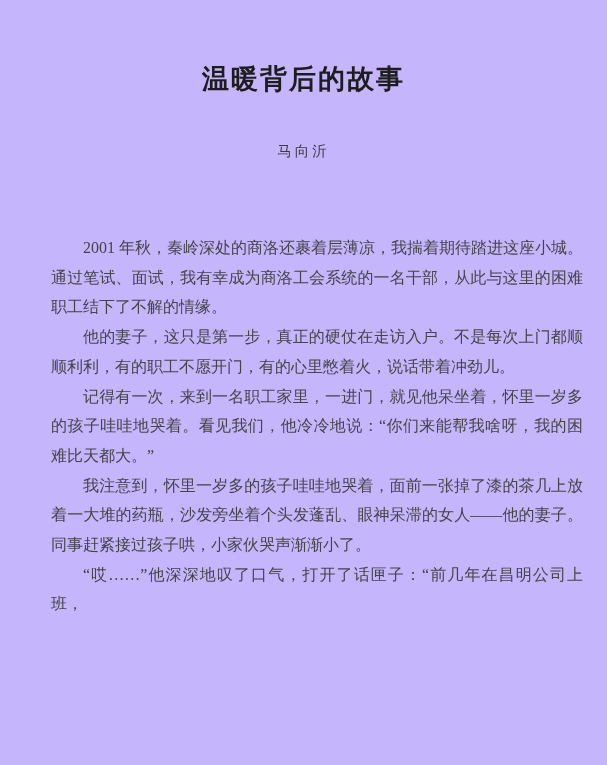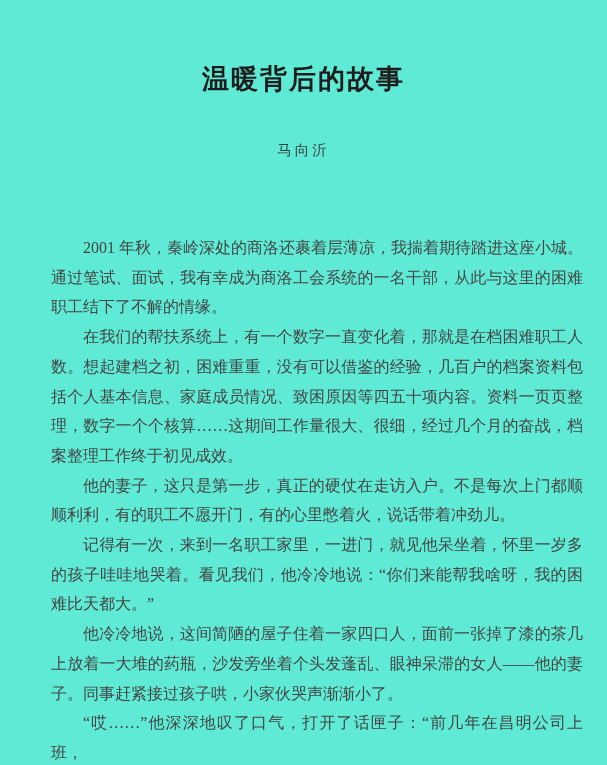--- a/index.html
+++ b/index.html
@@ -5,42 +5,42 @@
   html, body {
     margin: 0;
     padding: 0;
     background: #ffffff;
     overflow: hidden;
   }
   .page {
     position: relative;
     width: 607px;
     height: 765px;
-    background: #5eead4;
+    background: #c4b5fd;
     font-family: "Liberation Serif", "DejaVu Serif", serif;
   }
   .doc-title {
     margin: 0;
     padding-top: 62px;
     font-size: 27px;
     line-height: 34px;
     font-weight: bold;
     text-align: center;
     letter-spacing: 2px;
     color: #1d1d1d;
     font-family: "Liberation Serif", "DejaVu Serif", serif;
   }
   .doc-author {
     margin-top: 45px;
     font-size: 14.5px;
     line-height: 20px;
     text-align: center;
     letter-spacing: 3px;
     color: #3c3c3c;
-    font-family: Liberation Mono, monospace;
+    font-family: Liberation Sans, sans-serif;
   }
   .doc-body {
     margin-top: 72px;
     margin-left: 51px;
     width: 532px;
     font-size: 16px;
     line-height: 29.7px;
     text-align: justify;
     color: #454545;
     font-family: "Liberation Serif", "DejaVu Serif", serif;
@@ -55,19 +55,18 @@
 </head>
 <body>
 
 <div class="page">
   <h1 class="doc-title">温暖背后的故事</h1>
 
   <div class="doc-author">马向沂</div>
 
   <div class="doc-body">
     <p>2001 年秋，秦岭深处的商洛还裹着层薄凉，我揣着期待踏进这座小城。通过笔试、面试，我有幸成为商洛工会系统的一名干部，从此与这里的困难职工结下了不解的情缘。</p>
-    <p>在我们的帮扶系统上，有一个数字一直变化着，那就是在档困难职工人数。想起建档之初，困难重重，没有可以借鉴的经验，几百户的档案资料包括个人基本信息、家庭成员情况、致困原因等四五十项内容。资料一页页整理，数字一个个核算……这期间工作量很大、很细，经过几个月的奋战，档案整理工作终于初见成效。</p>
     <p>他的妻子，这只是第一步，真正的硬仗在走访入户。不是每次上门都顺顺利利，有的职工不愿开门，有的心里憋着火，说话带着冲劲儿。</p>
     <p>记得有一次，来到一名职工家里，一进门，就见他呆坐着，怀里一岁多的孩子哇哇地哭着。看见我们，他冷冷地说：“你们来能帮我啥呀，我的困难比天都大。”</p>
-    <p>他冷冷地说，这间简陋的屋子住着一家四口人，面前一张掉了漆的茶几上放着一大堆的药瓶，沙发旁坐着个头发蓬乱、眼神呆滞的女人——他的妻子。同事赶紧接过孩子哄，小家伙哭声渐渐小了。</p>
+    <p>我注意到，怀里一岁多的孩子哇哇地哭着，面前一张掉了漆的茶几上放着一大堆的药瓶，沙发旁坐着个头发蓬乱、眼神呆滞的女人——他的妻子。同事赶紧接过孩子哄，小家伙哭声渐渐小了。</p>
     <p>“哎……”他深深地叹了口气，打开了话匣子：“前几年在昌明公司上班，</p>
   </div>
 </div>
 
 </body></html>

